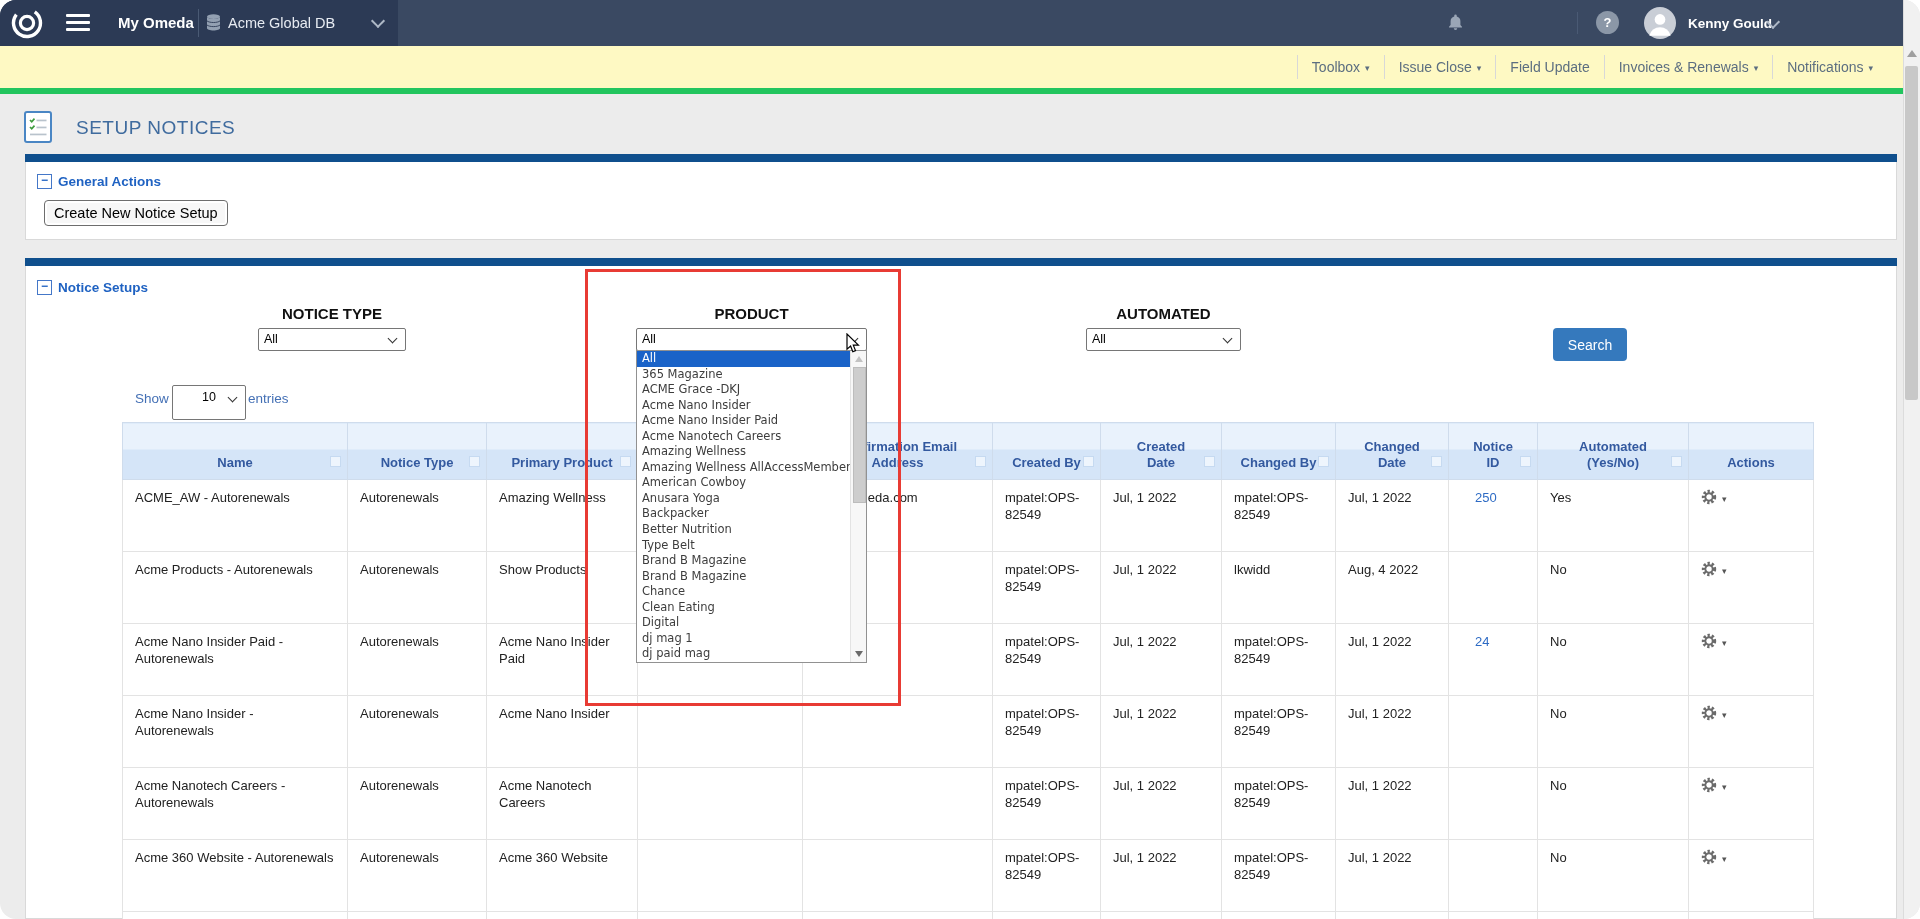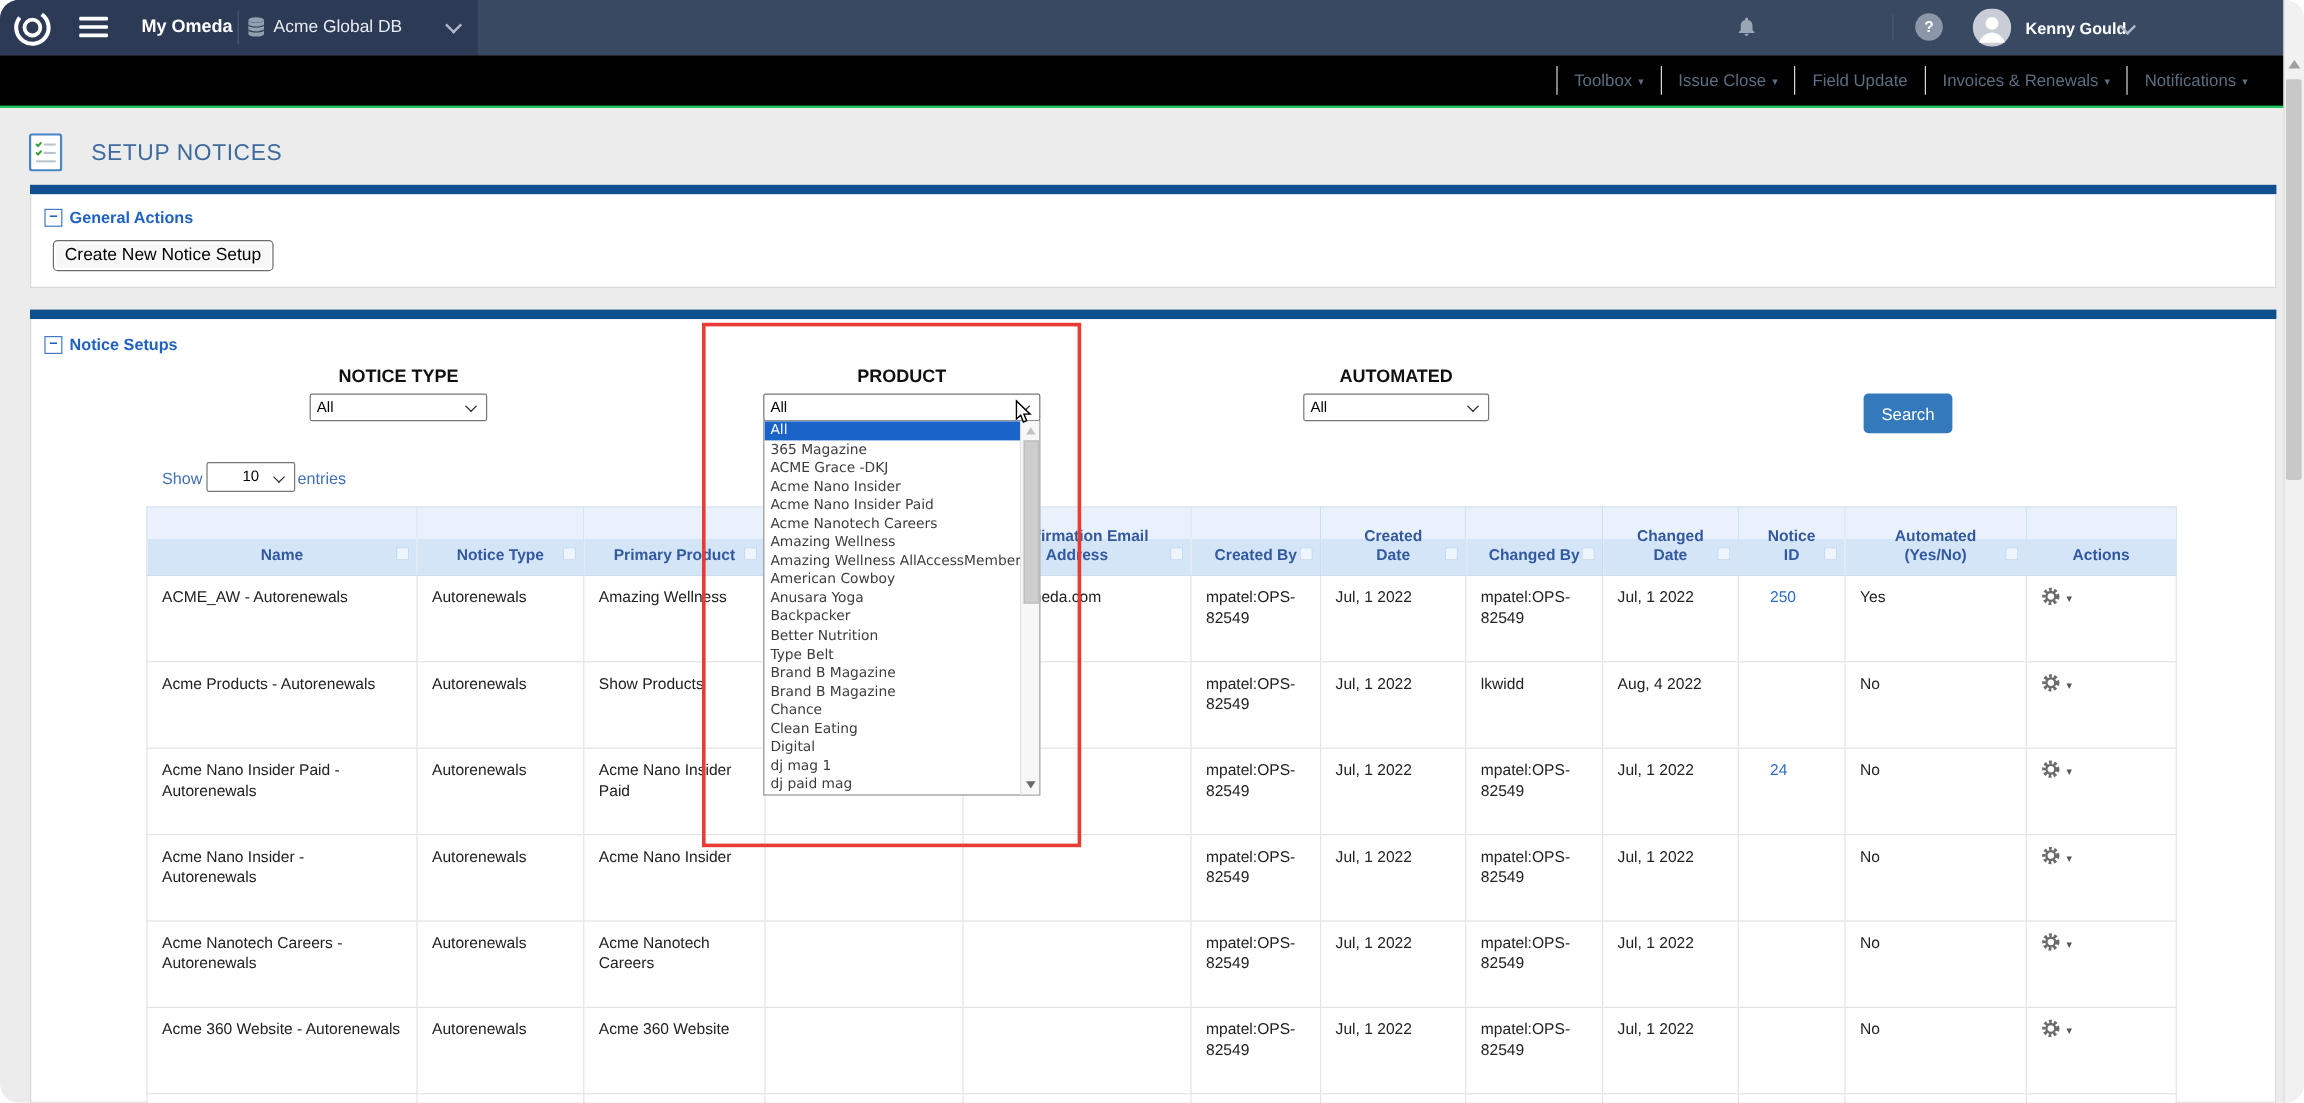--- a/index.html
+++ b/index.html
@@ -21,21 +21,21 @@
   #db-chev{left:373px;top:16px;}
   #bell{left:1446px;top:12px;}
   #nav-div2{left:1577px;top:12px;height:22px;}
   #help{left:1596px;top:11px;width:23px;height:23px;border-radius:50%;background:#8b97a7;color:#fff;
         font-size:13px;font-weight:bold;text-align:center;line-height:23px;}
   #avatar{left:1644px;top:7px;}
   #user-name{left:1688px;top:16px;color:#fff;font-size:13.5px;font-weight:bold;}
   #user-chev{left:1768px;top:17px;}
 
   
-  #toolbar{left:0;top:46px;width:1903px;height:42px;background:#000000;border-bottom:2px solid #22c55e;}
+  #toolbar{left:0;top:46px;width:1903px;height:42px;background:#fef9c3;border-bottom:6px solid #22c55e;}
   #toolbar-items{position:absolute;right:16px;top:0;height:42px;display:flex;align-items:center;}
   .tb-item{padding:4px 14px;color:#5c6e80;font-size:14px;border-left:1px solid #d8d8d8;cursor:pointer;white-space:nowrap;}
   .tb-caret{font-size:9px;color:#5c6e80;margin-left:5px;vertical-align:1px;}
 
   
   #title-icon{left:24px;top:111px;}
   #page-title{left:60px;top:117px;color:#3f6b9e;font-size:19px;letter-spacing:.5px;margin-left:16px;}
 
   
   .panel-bar{left:25px;width:1872px;height:8px;background:#0f4f8d;}
@@ -73,21 +73,21 @@
   #lb-scroll{position:absolute;right:0;top:0;width:16px;height:100%;background:#f7f7f7;border-left:1px solid #e3e3e3;box-sizing:border-box;}
   #lb-up{position:absolute;left:4px;top:5px;width:0;height:0;border-left:4px solid transparent;
          border-right:4px solid transparent;border-bottom:6px solid #c2c2c2;}
   #lb-thumb{position:absolute;left:2px;top:16px;width:11px;height:134px;background:#cdcdcd;border:1px solid #bcbcbc;}
   #lb-down{position:absolute;left:4px;bottom:5px;width:0;height:0;border-left:4px solid transparent;
            border-right:4px solid transparent;border-top:6px solid #6a6a6a;}
 
   
   .show-text{color:#4470b5;font-size:13.5px;}
   #show-label{left:135px;top:391px;}
-  #entries-select{left:172px;top:385px;width:74px;height:25px;text-align:center;line-height:23px;padding-left:0;}
+  #entries-select{left:172px;top:385px;width:74px;height:35px;text-align:center;line-height:23px;padding-left:0;}
   #entries-select .sel-arrow{top:8px;}
   #entries-label{left:248px;top:391px;}
 
   
   #tbl-wrap{left:122px;top:422px;width:1691px;}
   table{border-collapse:collapse;table-layout:fixed;width:1691px;}
   th{height:48px;vertical-align:bottom;padding:0 6px 8px 6px;text-align:center;position:relative;
      background:linear-gradient(#e9f2fc 0 46%,#d5e5f8 46% 100%);border:1px solid #cfdcec;
      color:#33599f;font-size:13px;font-weight:bold;cursor:pointer;}
   th .hline{display:block;line-height:16px;}

